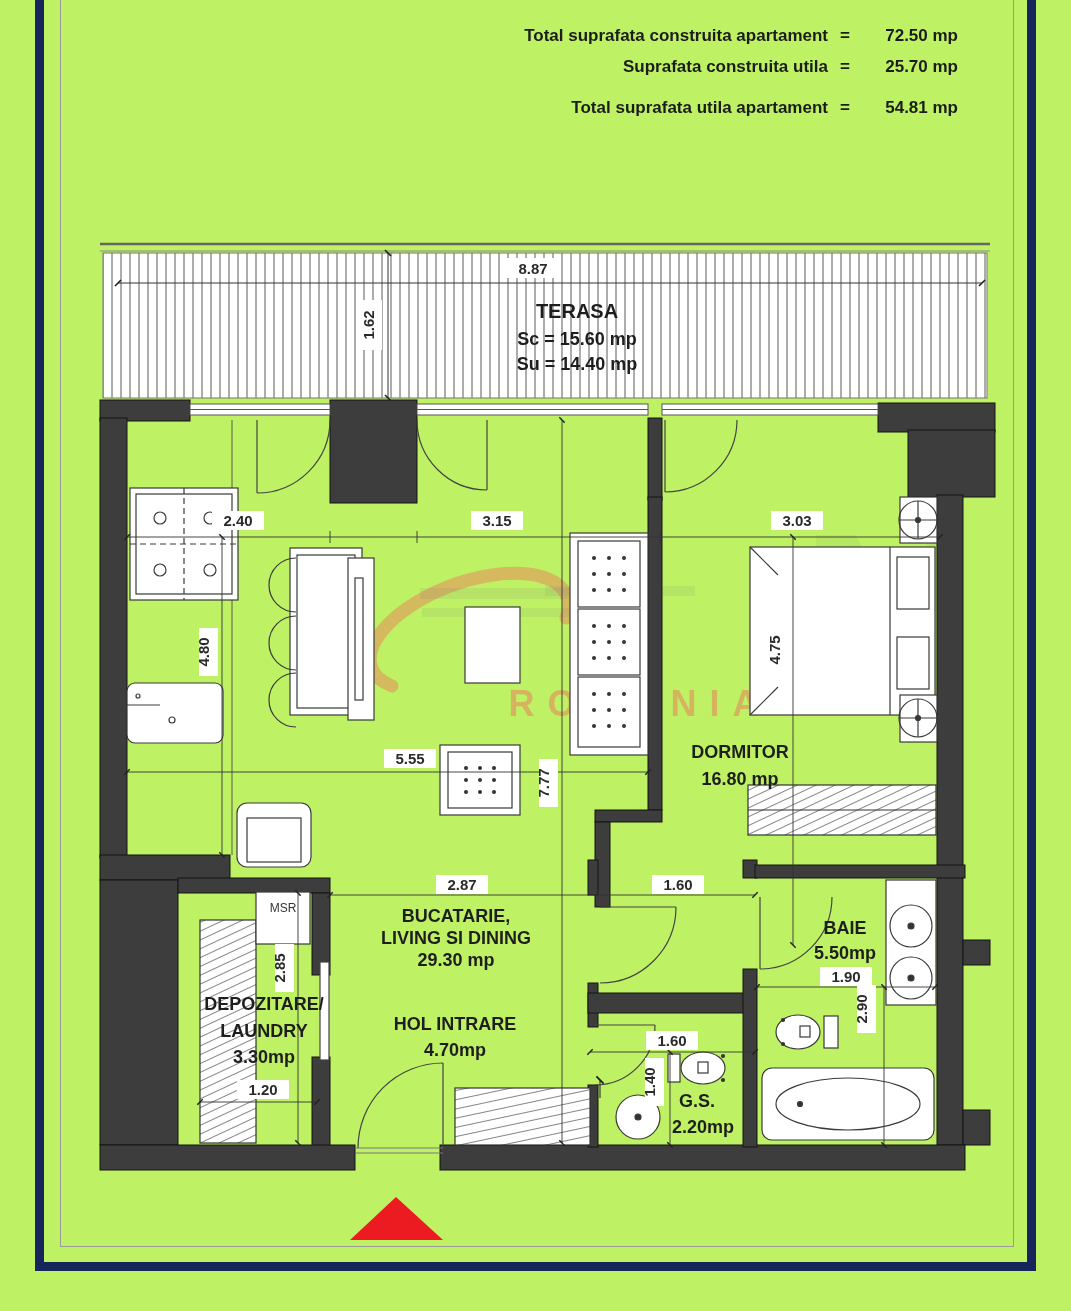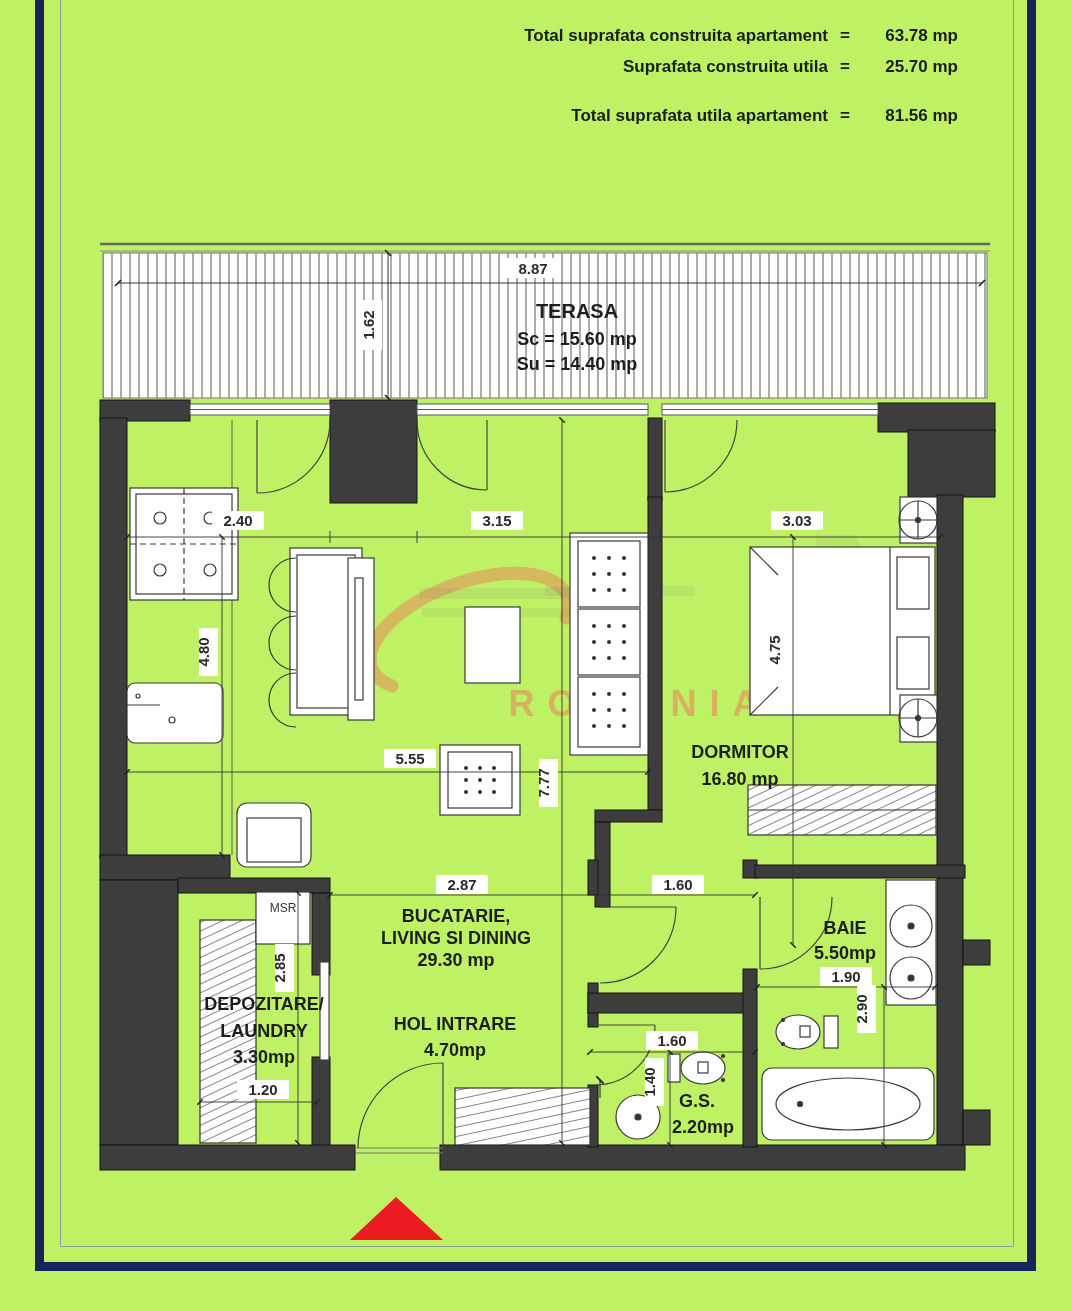--- a/index.html
+++ b/index.html
@@ -34,31 +34,31 @@
   <div class="frame-left"></div>
   <div class="frame-right"></div>
   <div class="frame-bottom"></div>
   <div class="inner-left"></div>
   <div class="inner-right"></div>
   <div class="inner-bottom"></div>
 
   <div class="hdr-row" style="top:26px;left:0;width:1071px;">
     <span class="hdr-label">Total suprafata construita apartament</span>
     <span class="hdr-eq">=</span>
-    <span class="hdr-val">63.78 mp</span>
+    <span class="hdr-val">72.50 mp</span>
   </div>
   <div class="hdr-row" style="top:57px;left:0;width:1071px;">
     <span class="hdr-label">Suprafata construita utila</span>
     <span class="hdr-eq">=</span>
     <span class="hdr-val">25.70 mp</span>
   </div>
-  <div class="hdr-row" style="top:98px;left:0;width:1071px;margin-top:8px;">
+  <div class="hdr-row" style="top:98px;left:0;width:1071px;">
     <span class="hdr-label">Total suprafata utila apartament</span>
     <span class="hdr-eq">=</span>
-    <span class="hdr-val">81.56 mp</span>
+    <span class="hdr-val">54.81 mp</span>
   </div>
 
   <svg width="1071" height="1311" viewBox="0 0 1071 1311">
     <defs>
       <pattern id="vhatch" width="9" height="10" patternUnits="userSpaceOnUse">
         <rect width="9" height="10" fill="#ffffff"></rect>
         <line x1="4" y1="0" x2="4" y2="10" stroke="#5a5a5a" stroke-width="1"></line>
       </pattern>
       <pattern id="hatch" width="8" height="8" patternUnits="userSpaceOnUse" patternTransform="rotate(65)">
         <rect width="8" height="8" fill="#ffffff"></rect>

